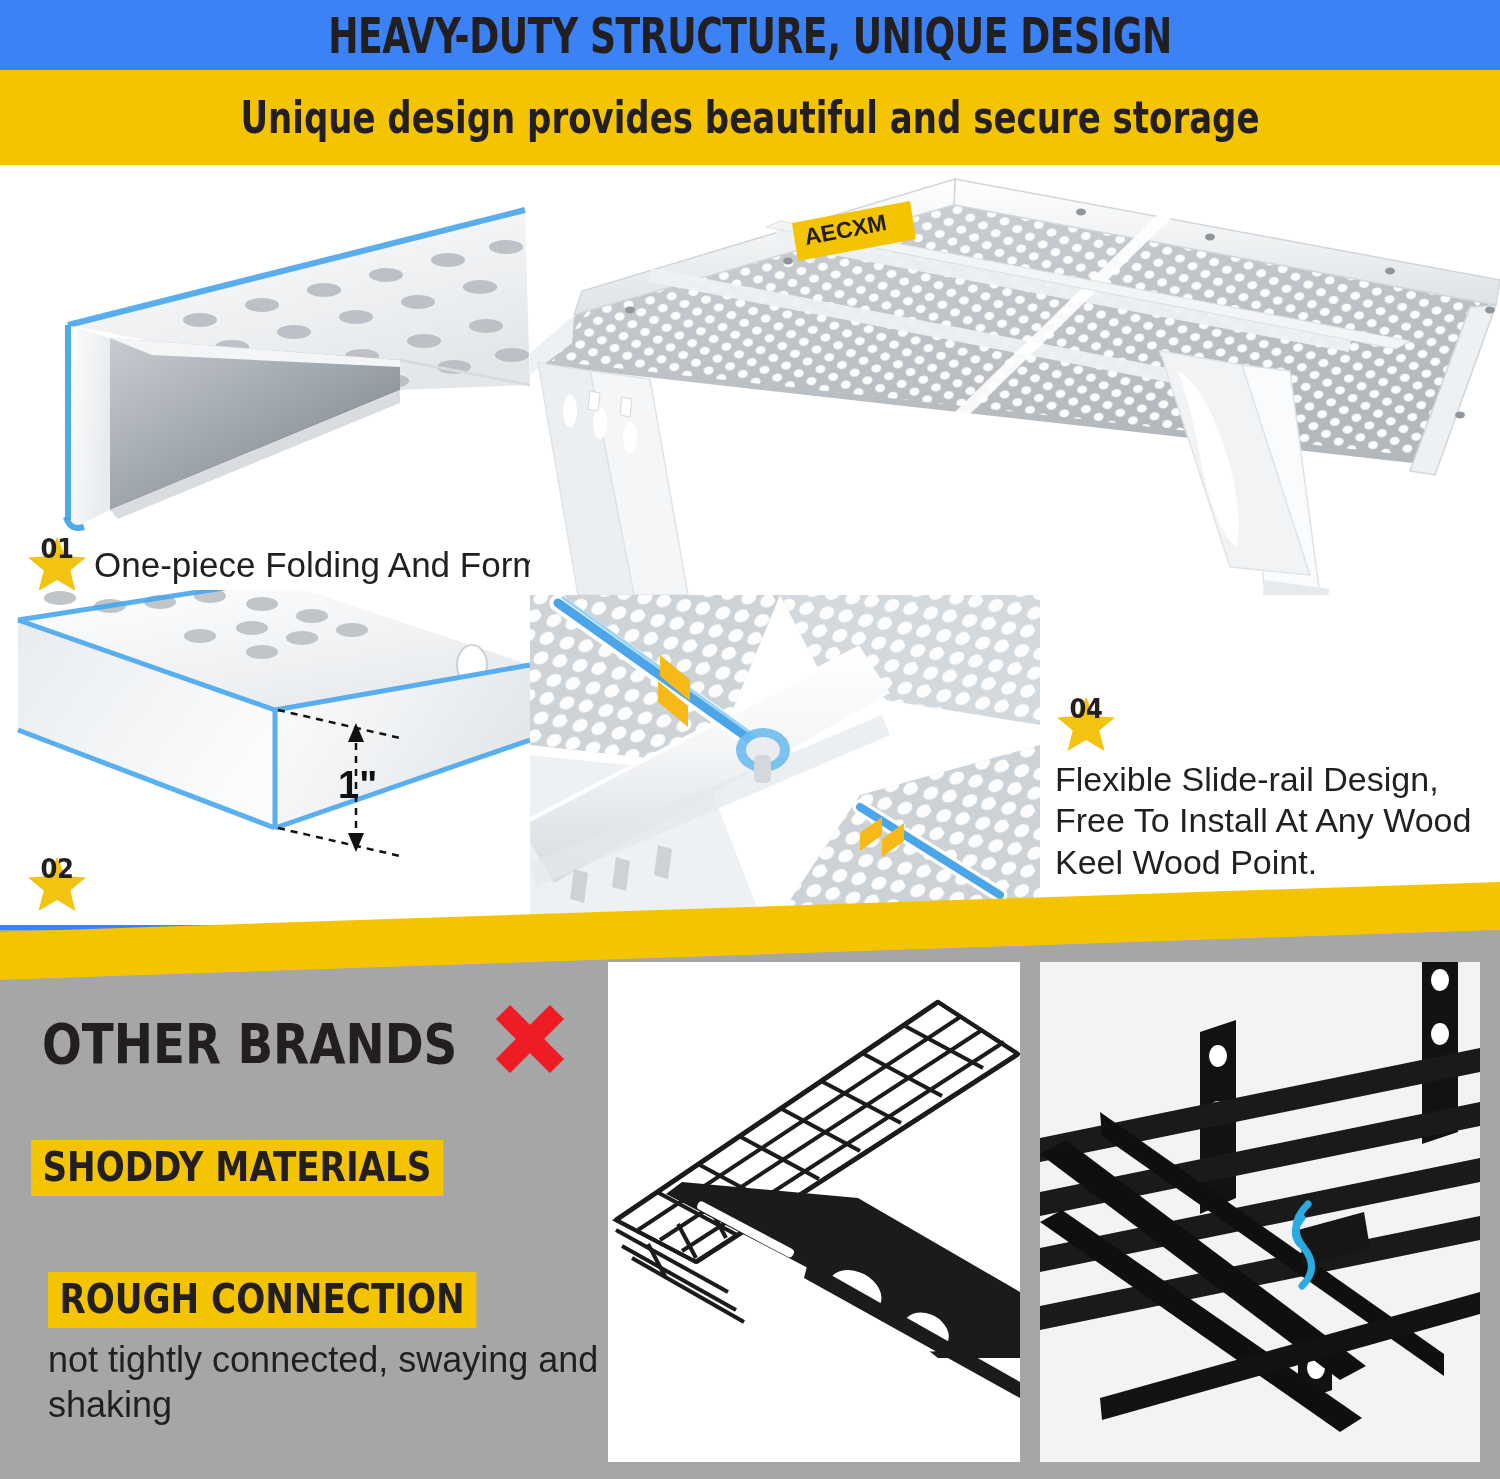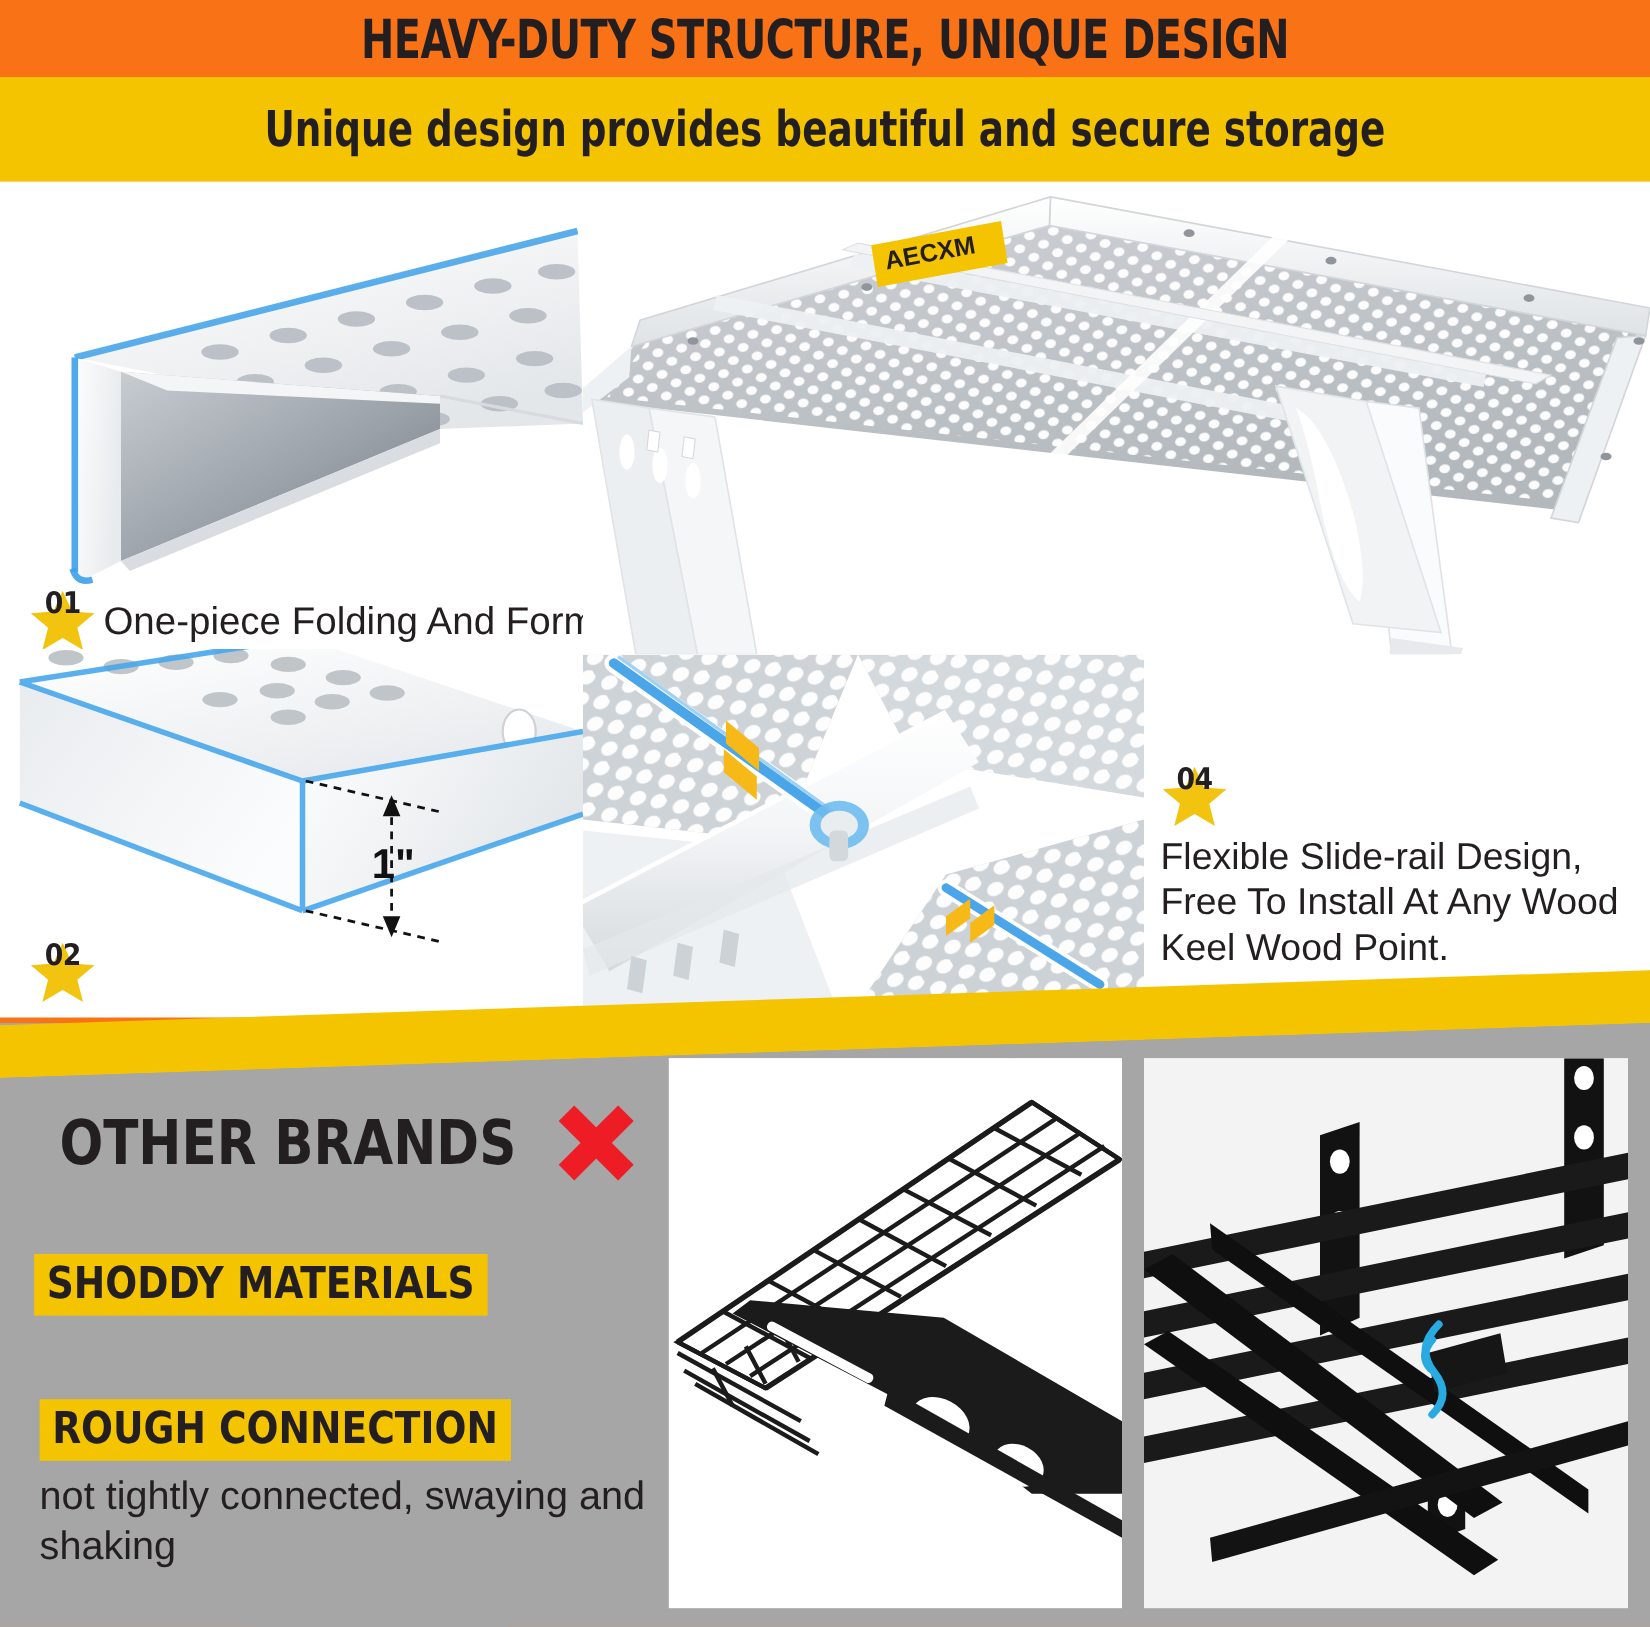--- a/index.html
+++ b/index.html
@@ -3,21 +3,21 @@
 <meta charset="utf-8">
 <style>
   * { margin:0; padding:0; box-sizing:border-box; }
   html,body { width:1500px; height:1479px; }
   body {
     font-family:"Liberation Sans", sans-serif;
     background:#ffffff;
     position:relative;
     overflow:hidden;
   }
-  .page { position:relative; width:1500px; height:1479px; background:#f97316;padding-left:38px; }
+  .page { position:relative; width:1500px; height:1479px; background:#3b82f6;padding-left:38px; }
 
   
   .hdr-title {
     position:absolute; left:0; top:2px; width:1500px; height:68px;
     display:flex; align-items:center; justify-content:center;
     font-family:"Liberation Sans Narrow","DejaVu Sans Condensed","Liberation Sans",sans-serif;
     font-weight:bold; font-size:49px; letter-spacing:-0.5px;
     color:#231f20; white-space:nowrap;
     transform:scaleX(0.82); transform-origin:center center;
   }
@@ -65,21 +65,21 @@
     position:absolute; left:0; top:880px; width:1500px; height:115px;
     overflow:hidden; z-index:6;
   }
 
   
   .bottom {
     position:absolute; left:0; top:930px; width:1500px; height:549px;
     background:#A6A6A6; overflow:hidden;
   }
   .ob-title {
-    position:absolute; left:54px; top:1002px; display:flex; align-items:center; gap:4px; z-index:8;
+    position:absolute; left:42px; top:1002px; display:flex; align-items:flex-end; gap:4px; z-index:8;
   }
   .ob-title .txt {
     font-family:"Liberation Sans Narrow","DejaVu Sans Condensed","Liberation Sans",sans-serif;
     font-weight:bold; font-size:56px; color:#231f20; letter-spacing:0px; white-space:nowrap;
     transform:scaleX(0.93); transform-origin:left center;
   }
   .xmark { width:74px; height:74px; flex:0 0 74px; }
 
   .ob-block { position:absolute; z-index:8; }
   .ob-head {
@@ -409,21 +409,21 @@
         <line x1="10" y1="10" x2="64" y2="64"></line>
         <line x1="64" y1="10" x2="10" y2="64"></line>
       </g>
     </svg>
   </div>
 
   <div class="ob-block" style="left:31px; top:1140px;">
     <div class="ob-head">SHODDY MATERIALS</div>
   </div>
 
-  <div class="ob-block" style="left:36px; top:1272px;">
+  <div class="ob-block" style="left:48px; top:1272px;">
     <div class="ob-head">ROUGH CONNECTION</div>
     <div class="ob-body">not tightly connected, swaying and shaking</div>
   </div>
 
   <div class="bphoto" style="left:608px; top:962px; width:412px; height:500px;">
     <svg width="412" height="500" viewBox="0 0 412 500">
       <rect width="412" height="500" fill="#ffffff"></rect>
       <g stroke="#1b1b1b" fill="none" stroke-width="4">
 
         <path d="M8,258 L330,40 L410,92 L88,300 Z"></path>

